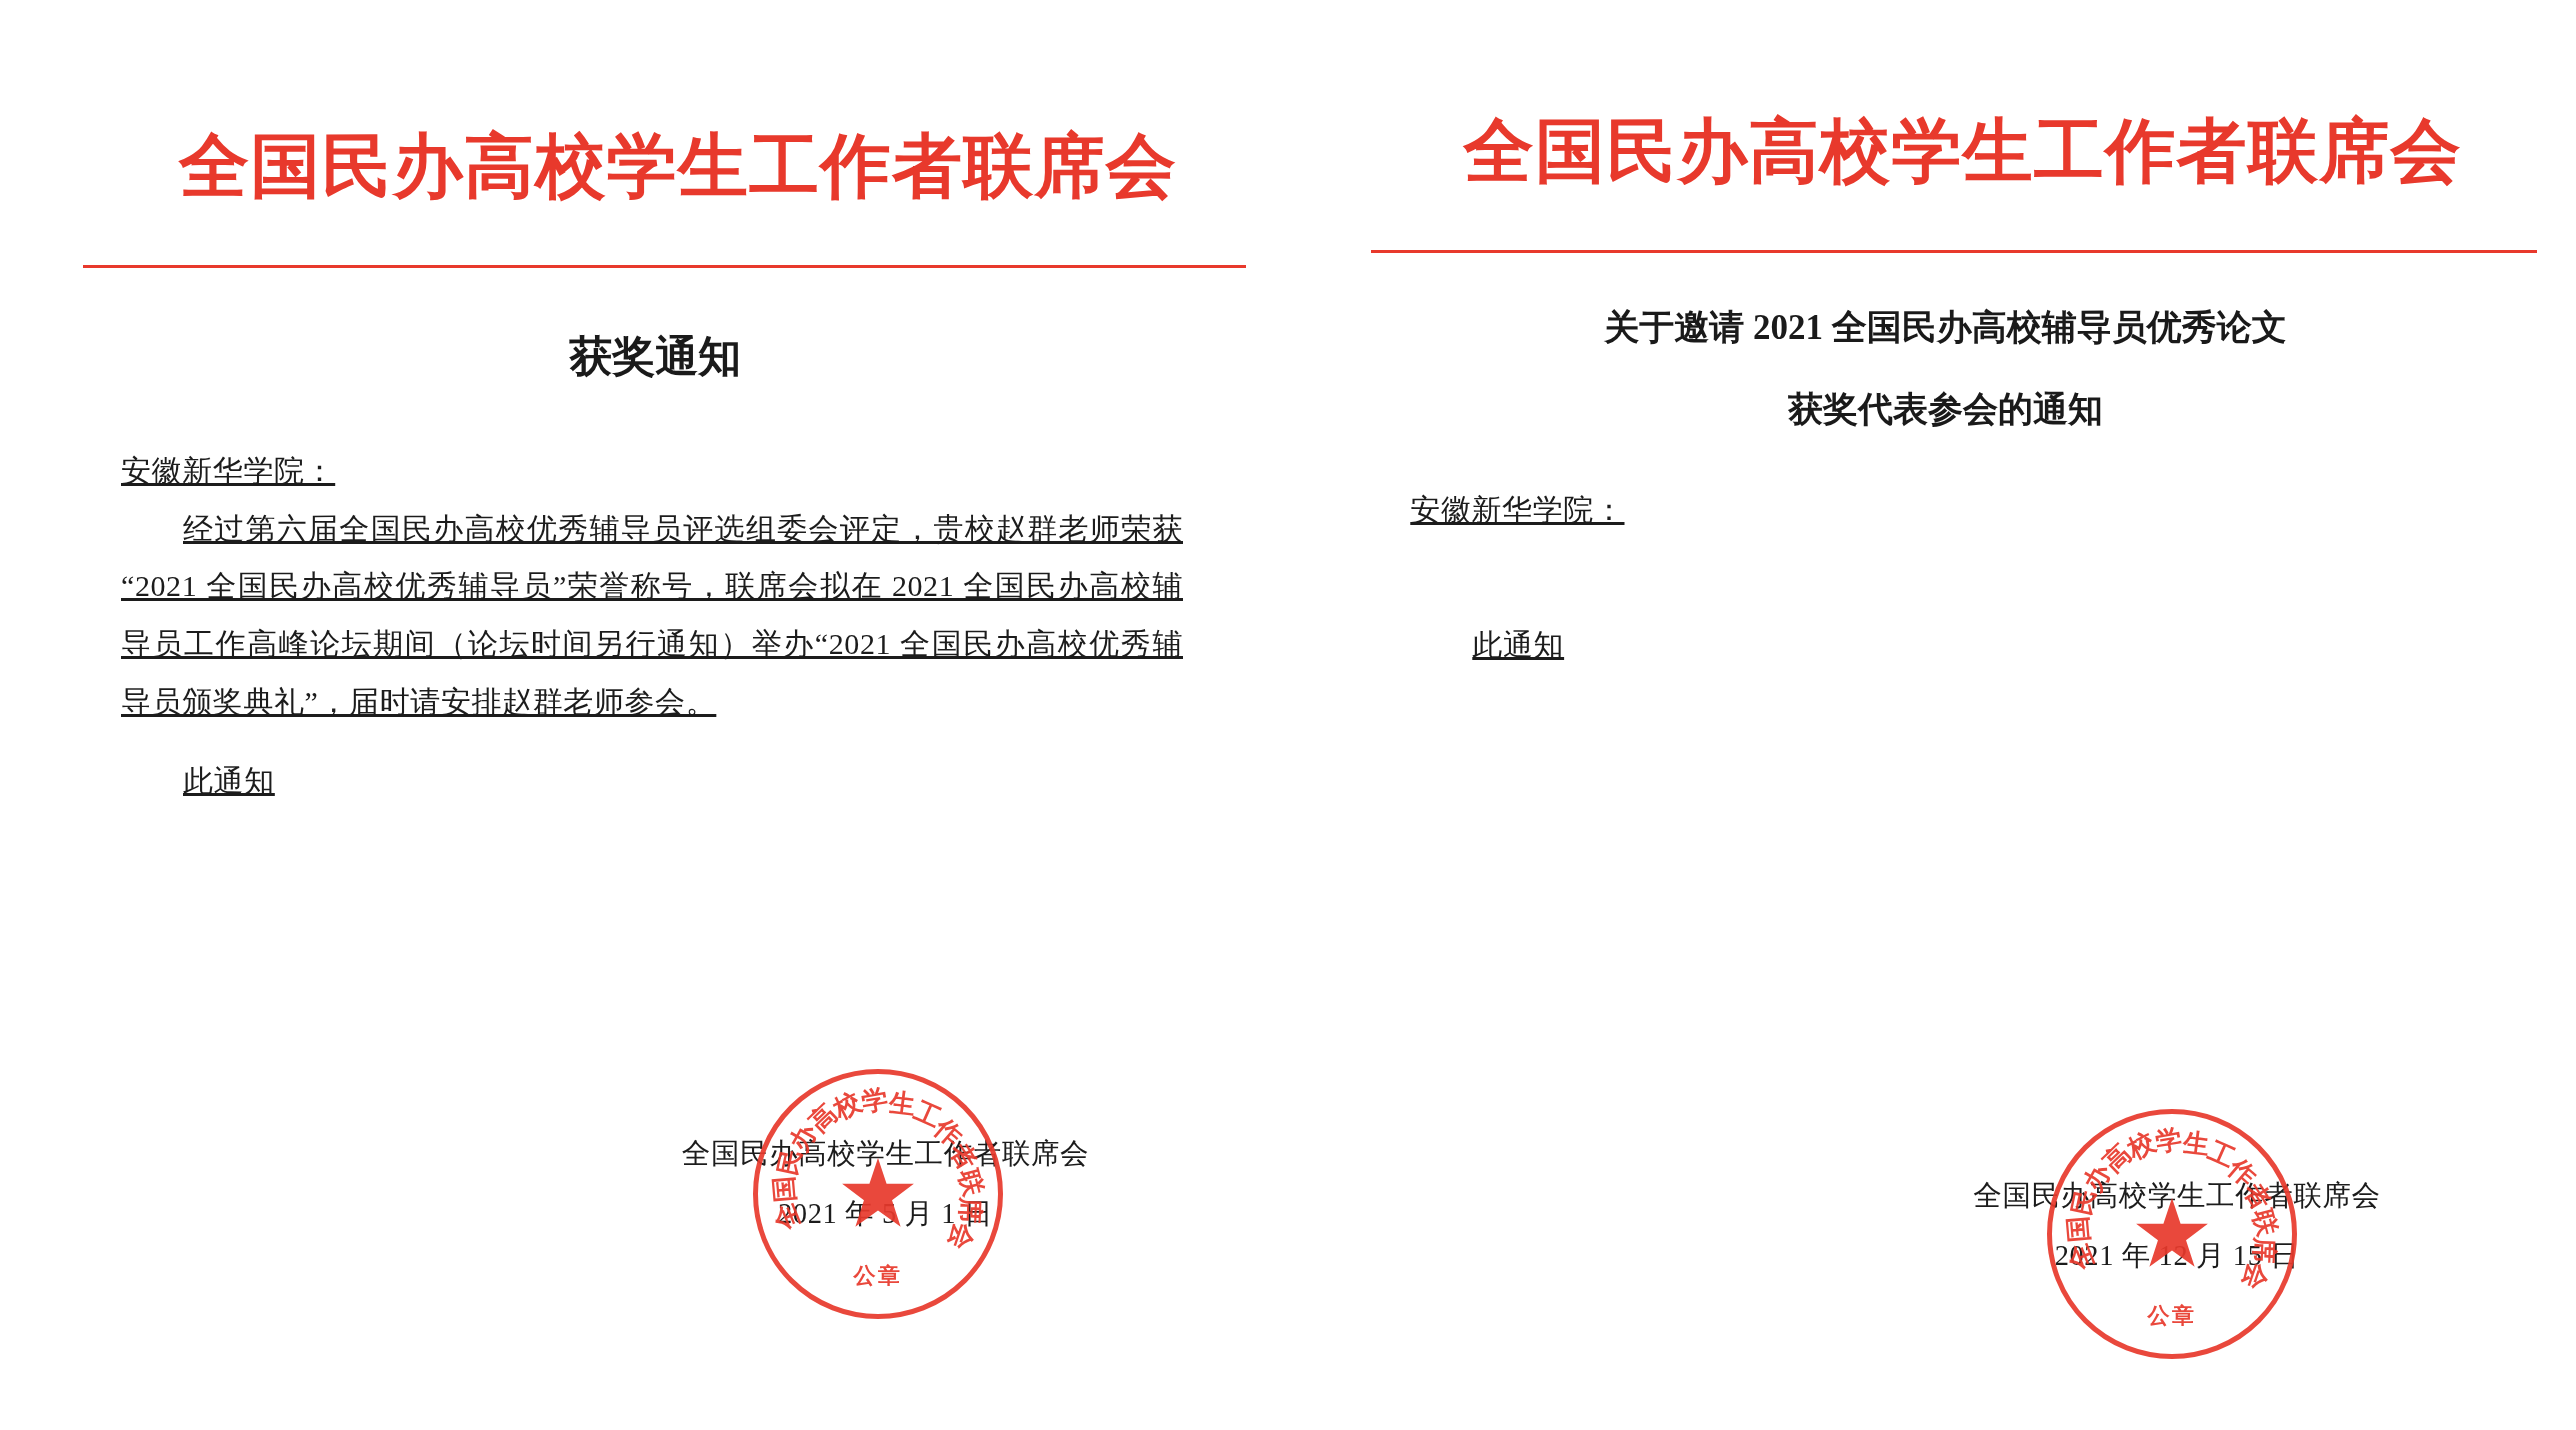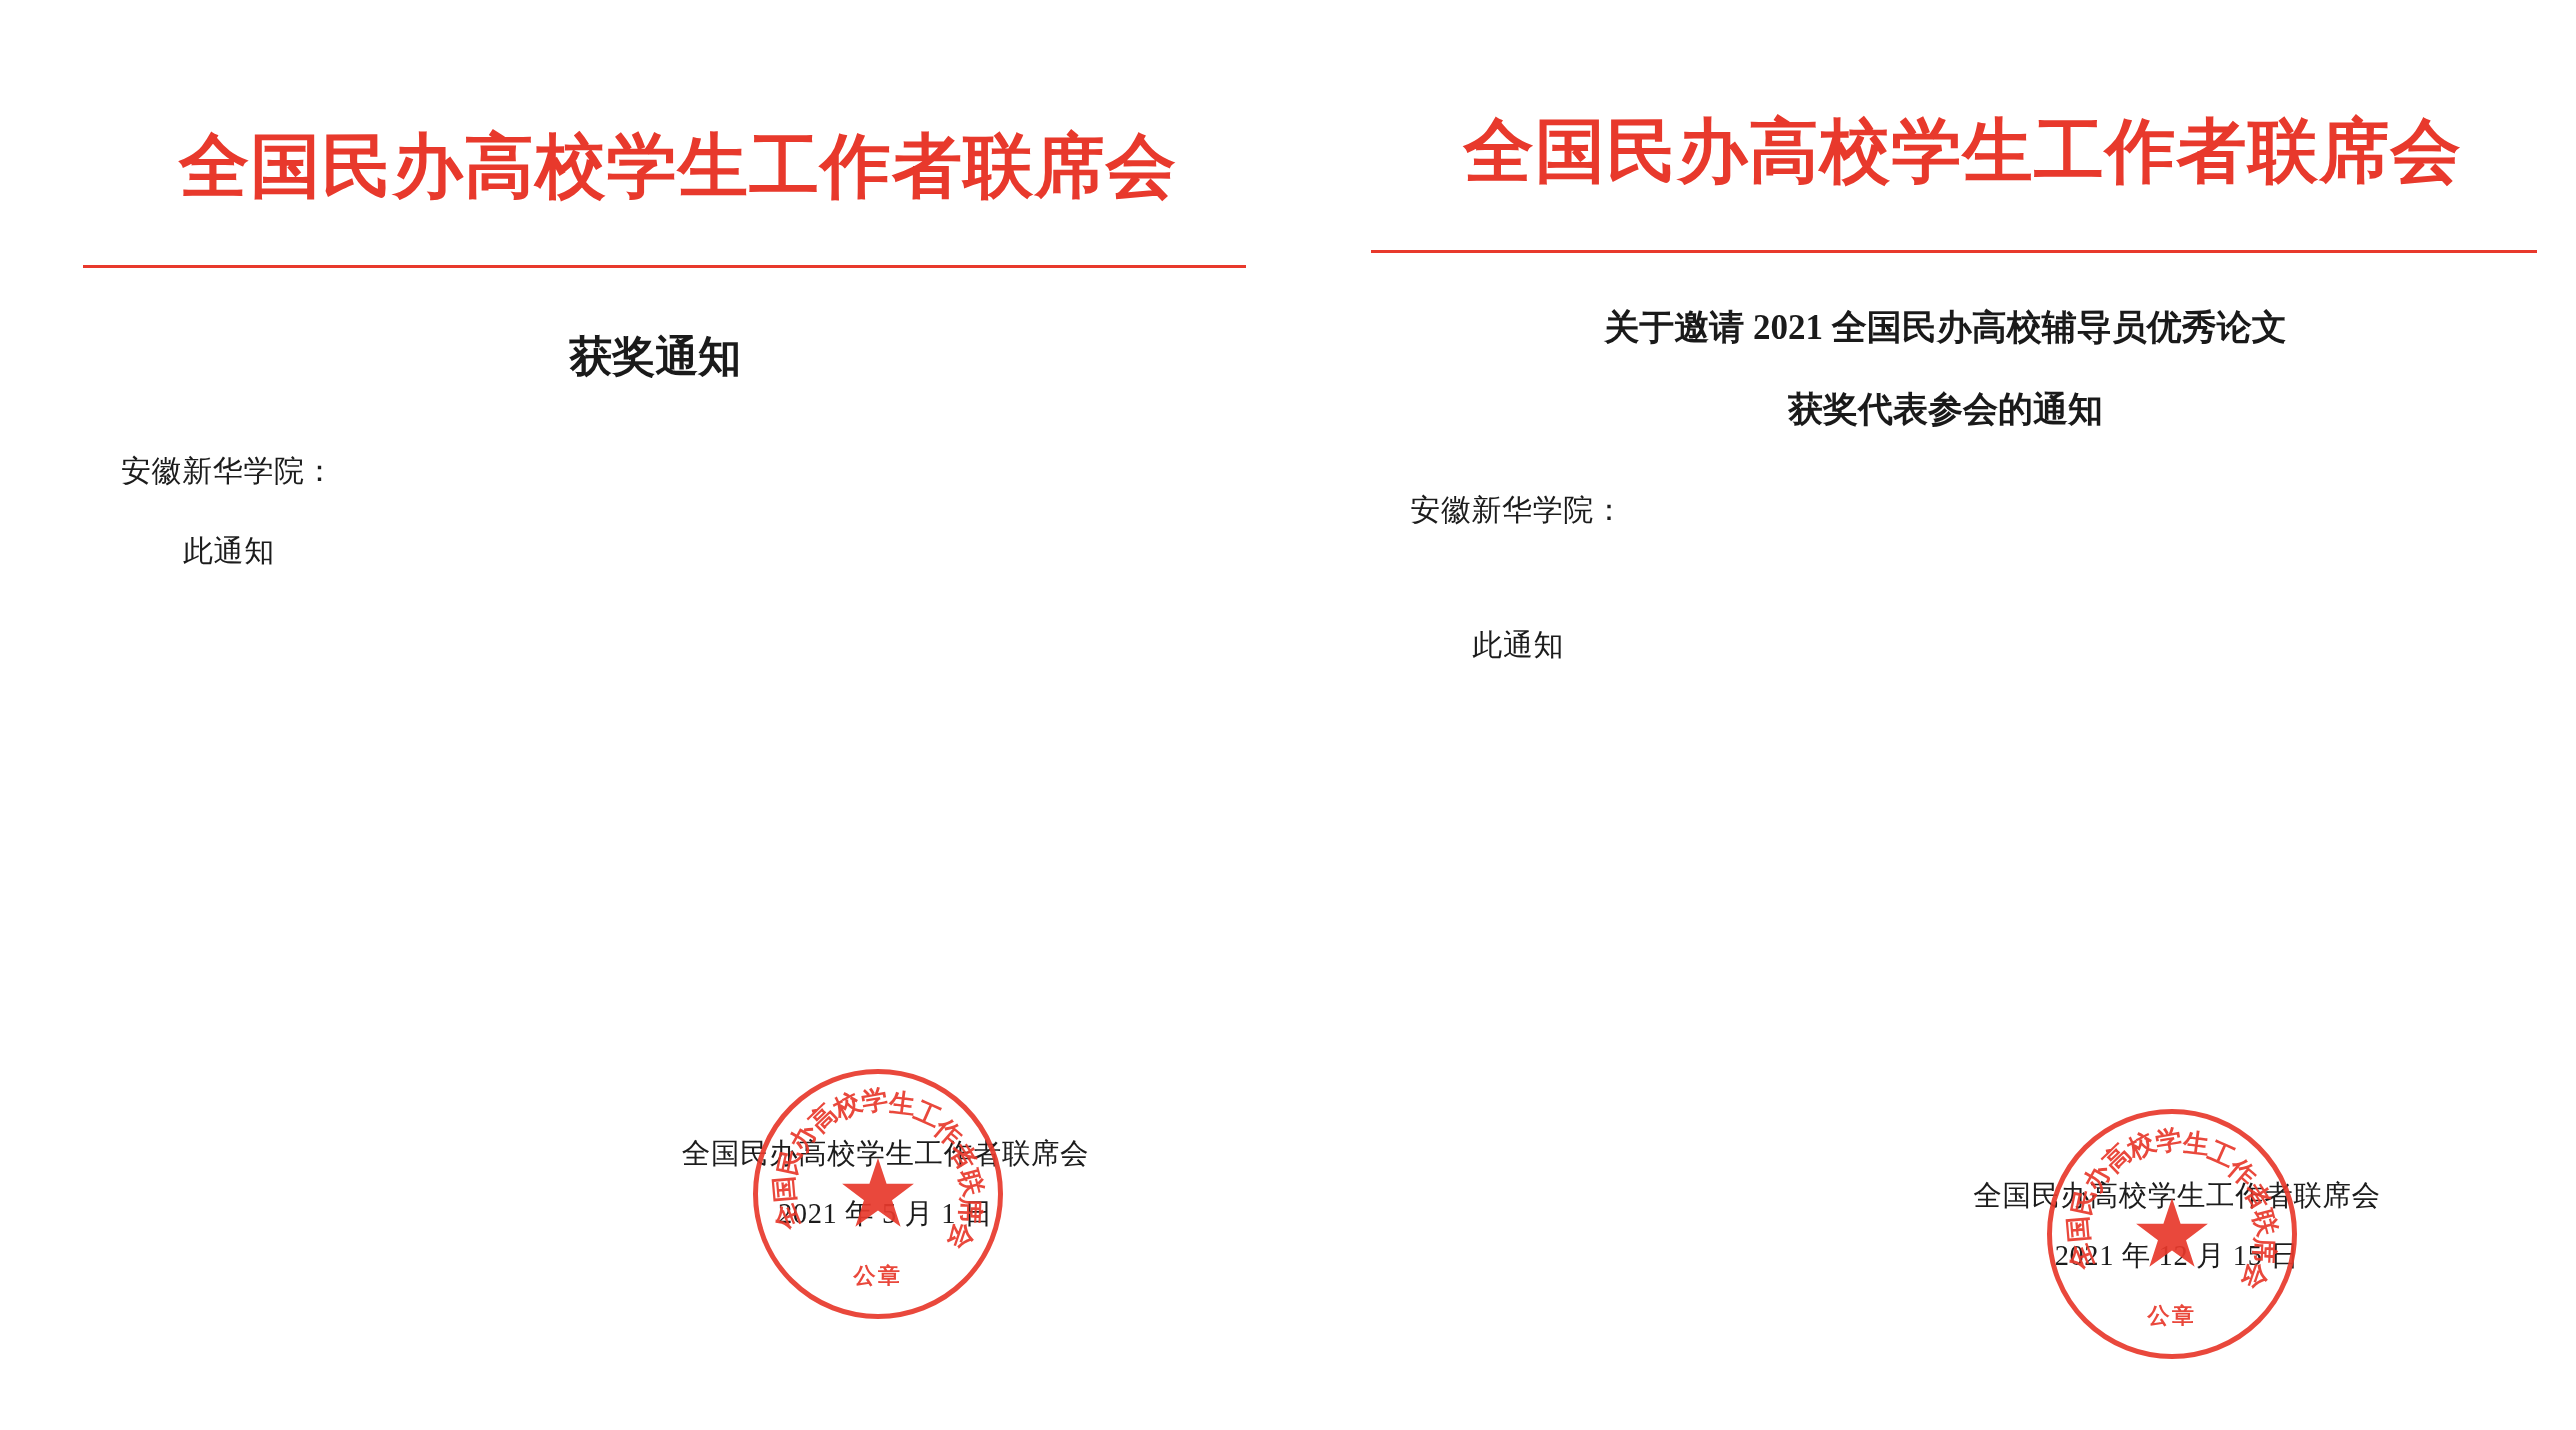--- a/index.html
+++ b/index.html
@@ -103,20 +103,21 @@
     line-height: 1.92;
     margin: 52px 0 0 1.3px;
     width: 1101px;
     padding-left: 100px;
     letter-spacing: 0.6px;
   }
   .para {
     margin: 0;
     text-align: justify;
     text-justify: inter-ideograph;
+    text-decoration: underline;
   }
   .indent {
     text-indent: 62px;
   }
   .closing {
     text-indent: 62px;
   }
   .doc-left .closing { margin-top: 22px; }
   .doc-right .closing { margin-top: 78px; }
   
@@ -194,20 +195,21 @@
   <div class="doc doc-left">
 
     <div class="letterhead">全国民办高校学生工作者联席会</div>
 
     <hr class="rule">
 
     <div class="doc-title">获奖通知</div>
 
     <div class="body-block">
       <p class="para">安徽新华学院：</p>
+      <p class="para indent">经过第六届全国民办高校优秀辅导员评选组委会评定，贵校赵群老师荣获“2021 全国民办高校优秀辅导员”荣誉称号，联席会拟在 2021 全国民办高校辅导员工作高峰论坛期间（论坛时间另行通知）举办“2021 全国民办高校优秀辅导员颁奖典礼”，届时请安排赵群老师参会。</p>
       <p class="para closing">此通知</p>
     </div>
 
     <div class="sign">
       <div>全国民办高校学生工作者联席会</div>
       <div>2021 年 5 月 1 日</div>
     </div>
 
     <div class="seal">
       <div class="seal-ring-text">

